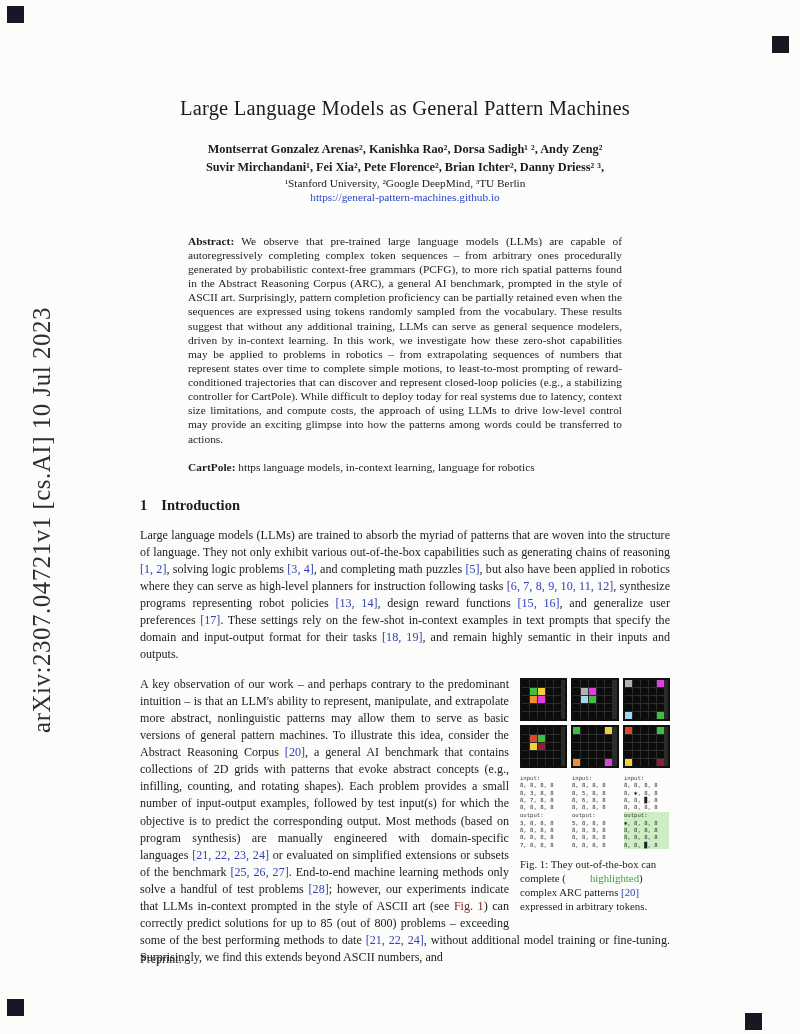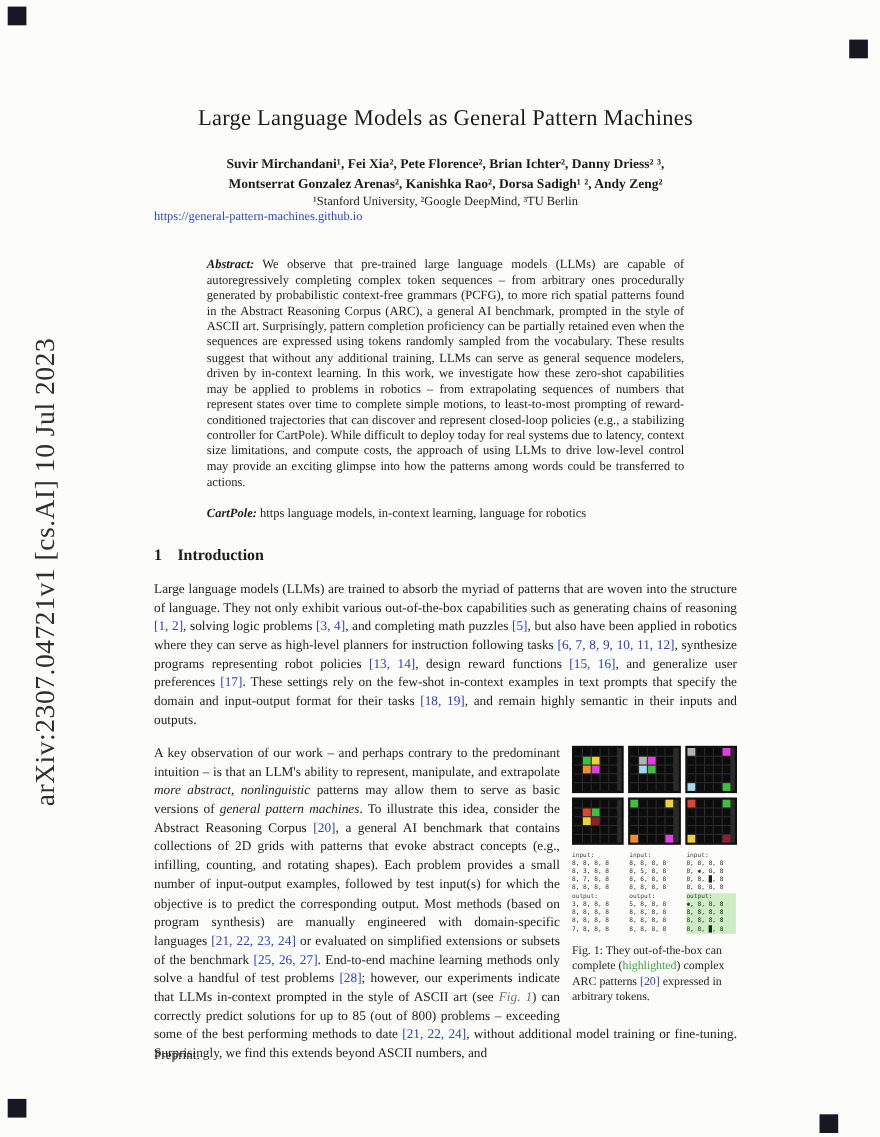--- a/index.html
+++ b/index.html
@@ -24,38 +24,38 @@
 
   .paper-title {
     margin-top:97px; text-align:center; font-weight:normal; font-size:20.5px;
     letter-spacing:.2px;
   }
   .authors {
     margin-top:21px; text-align:center; font-weight:bold; font-size:12.3px;
     line-height:1.45;
   }
   .affiliations { margin-top:0; text-align:center; font-size:11.3px; }
-  .paper-url { text-align:left; font-size:11.3px; margin-top:2px; }
+  .paper-url { text-align:center; font-size:11.3px; margin-top:2px; }
   .paper-url a, .url { color:#2a47c8; text-decoration:none; }
 
   .abstract {
     margin:31px 48px 0 48px; font-size:11.4px; line-height:1.24;
     text-align:justify;
   }
   .keywords { margin:15px 48px 0 48px; font-size:11.4px; }
-  .b { font-weight:bold;font-style:italic; }
+  .b { font-weight:bold; }
 
   .section-heading { margin-top:24px; font-size:14.5px; font-weight:bold; }
   .section-heading .num { margin-right:14px; }
 
   .para { margin-top:13px; font-size:12.1px; line-height:1.41; text-align:justify; }
-  .para .i { font-style:italic; }
+  .para .i { }
   .cite { color:#3340b8; }
-  .figref { color:#737373;font-style:italic; }
-  .hl { color:#3f9f3f; }
+  .figref { color:#7f1d1d; }
+  .hl { color:#3f9f3f;margin-left:24px; }
 
   .figure {
     float:right; width:150px; margin:2px 0 6px 11px;
   }
   .grid-panel { display:grid; grid-template-columns:repeat(3,1fr); gap:4px; }
   .arcgrid { background:#101010; padding:2px; }
   .arcgrid .inner {
     display:grid; grid-template-columns:repeat(5,7px); grid-auto-rows:7px;
     gap:1px; background:#2b2b2b;
   }
@@ -82,22 +82,22 @@
 <div class="corner bl"></div>
 <div class="corner br"></div>
 
 <div class="arxiv-banner">arXiv:2307.04721v1  [cs.AI]  10 Jul 2023</div>
 
 <div class="content">
 
   <div class="paper-title">Large Language Models as General Pattern Machines</div>
 
   <div class="authors">
+    <div>Montserrat Gonzalez Arenas², Kanishka Rao², Dorsa Sadigh¹ ², Andy Zeng²</div>
     <div>Suvir Mirchandani¹, Fei Xia², Pete Florence², Brian Ichter², Danny Driess² ³,</div>
-    <div>Montserrat Gonzalez Arenas², Kanishka Rao², Dorsa Sadigh¹ ², Andy Zeng²</div>
   </div>
 
   <div class="affiliations">¹Stanford University, ²Google DeepMind, ³TU Berlin</div>
 
   <div class="paper-url">
     <span class="url">https://general-pattern-machines.github.io</span>
   </div>
 
   <div class="abstract">
     <span class="b">Abstract:</span><span> We observe that pre-trained large language models (LLMs) are capable of autoregressively completing complex token sequences – from arbitrary ones procedurally generated by probabilistic context-free grammars (PCFG), to more rich spatial patterns found in the Abstract Reasoning Corpus (ARC), a general AI benchmark, prompted in the style of ASCII art. Surprisingly, pattern completion proficiency can be partially retained even when the sequences are expressed using tokens randomly sampled from the vocabulary. These results suggest that without any additional training, LLMs can serve as general sequence modelers, driven by in-context learning. In this work, we investigate how these zero-shot capabilities may be applied to problems in robotics – from extrapolating sequences of numbers that represent states over time to complete simple motions, to least-to-most prompting of reward-conditioned trajectories that can discover and represent closed-loop policies (e.g., a stabilizing controller for CartPole). While difficult to deploy today for real systems due to latency, context size limitations, and compute costs, the approach of using LLMs to drive low-level control may provide an exciting glimpse into how the patterns among words could be transferred to actions.</span>

